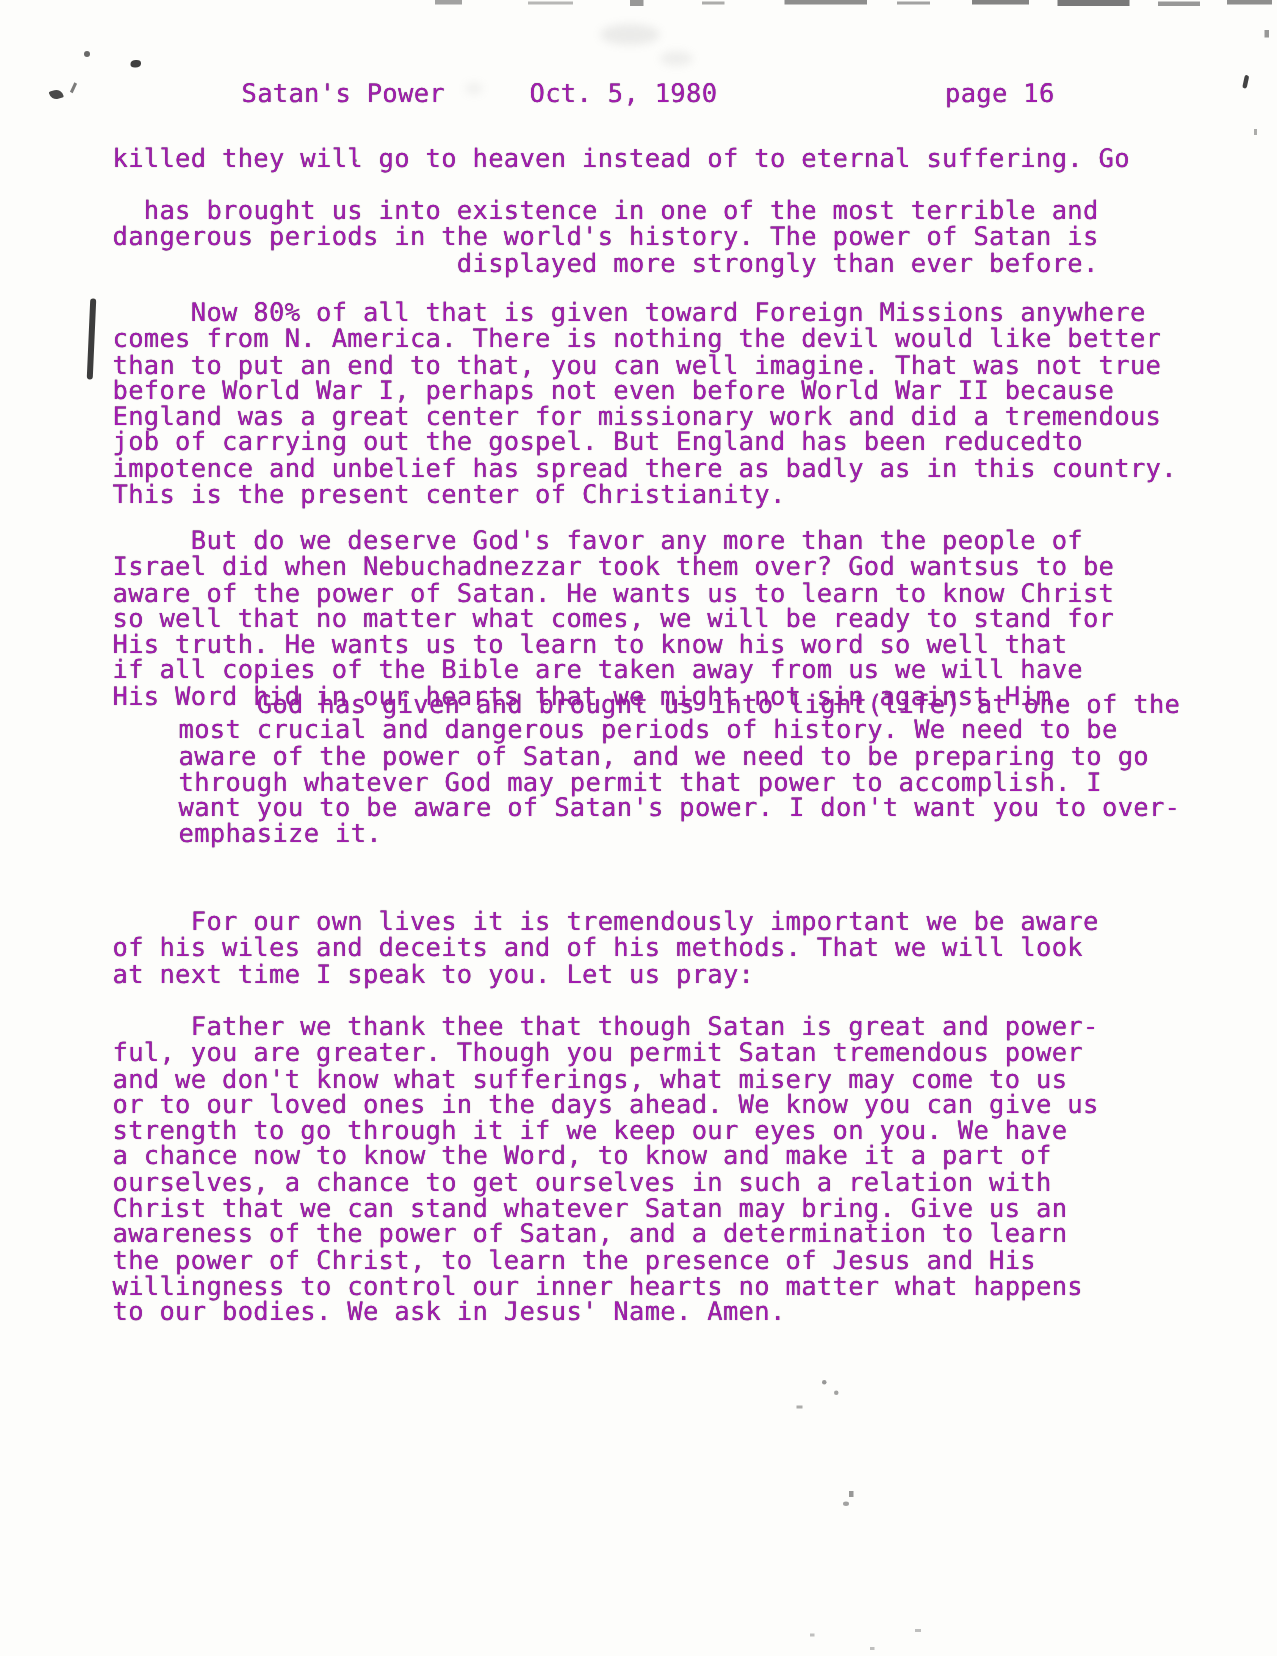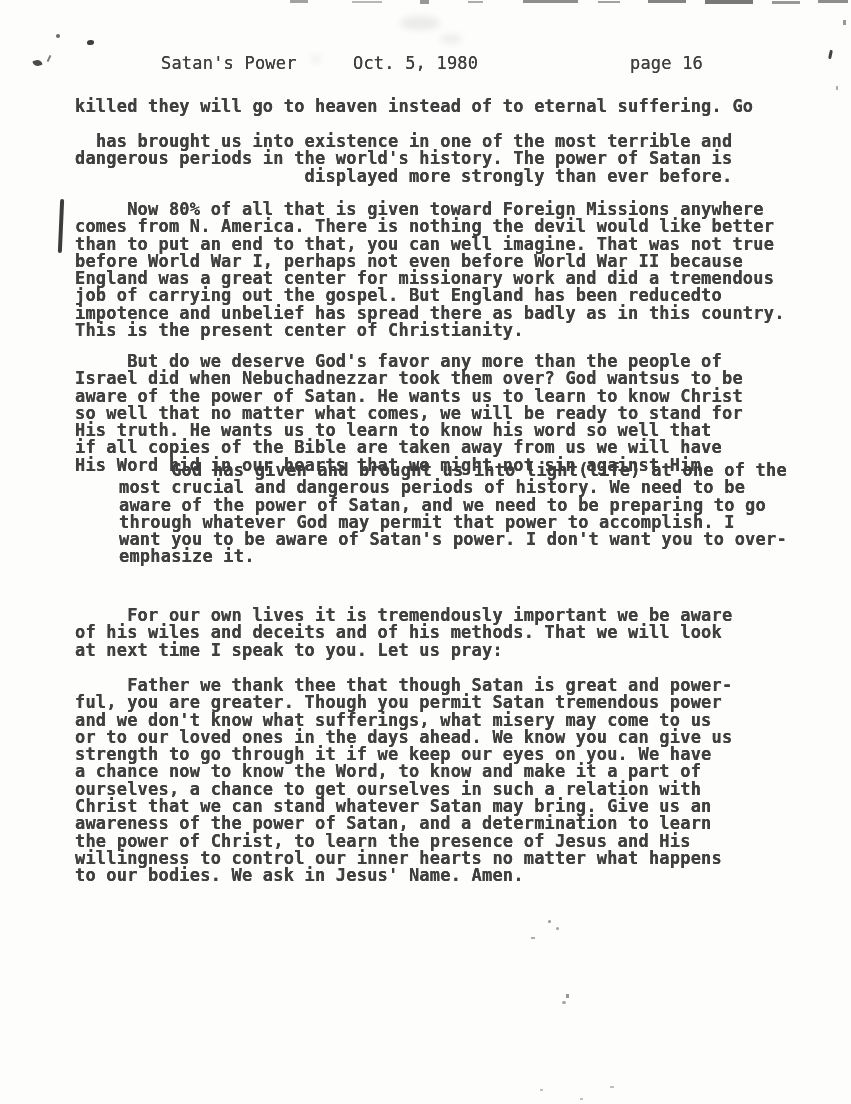--- a/index.html
+++ b/index.html
@@ -12,34 +12,34 @@
     position: relative;
     background: #fdfdfb;
     overflow: hidden;
     font-family: "DejaVu Sans Mono", "Liberation Mono", monospace;
   }
   .page {
     position: absolute;
     inset: 0;
   }
   .typed {
-    color: #404040;
+    color: #a21caf;
     font-size: 17px;
     line-height: 17.3px;
     letter-spacing: 0.2px;
     white-space: pre;
     text-shadow: 0 0 0.5px rgba(25,25,25,0.85);
   }
   .header-line { position: absolute; top: 55px; left: 0; width: 851px; height: 20px; }
   .header-title { position: absolute; left: 161px; top: 0; }
   .header-date  { position: absolute; left: 353px; top: 0; }
   .header-page  { position: absolute; left: 630px; top: 0; }
 
   .bodycol { position: absolute; left: 75px; top: 0; width: 740px; }
-  .para { position: absolute; left: 0; font-weight: bold; }
+  .para { position: absolute; left: 0; }
   .p0 { top:  98px; }
   .p1 { top: 133px; text-align: right; }
   .p2 { top: 201px; }
   .p3 { top: 353px; }
   .p4 { top: 462px; margin-left: 44px; }
   .p5 { top: 607px; }
   .p6 { top: 677px; }
 
   
   .margin-stroke {

